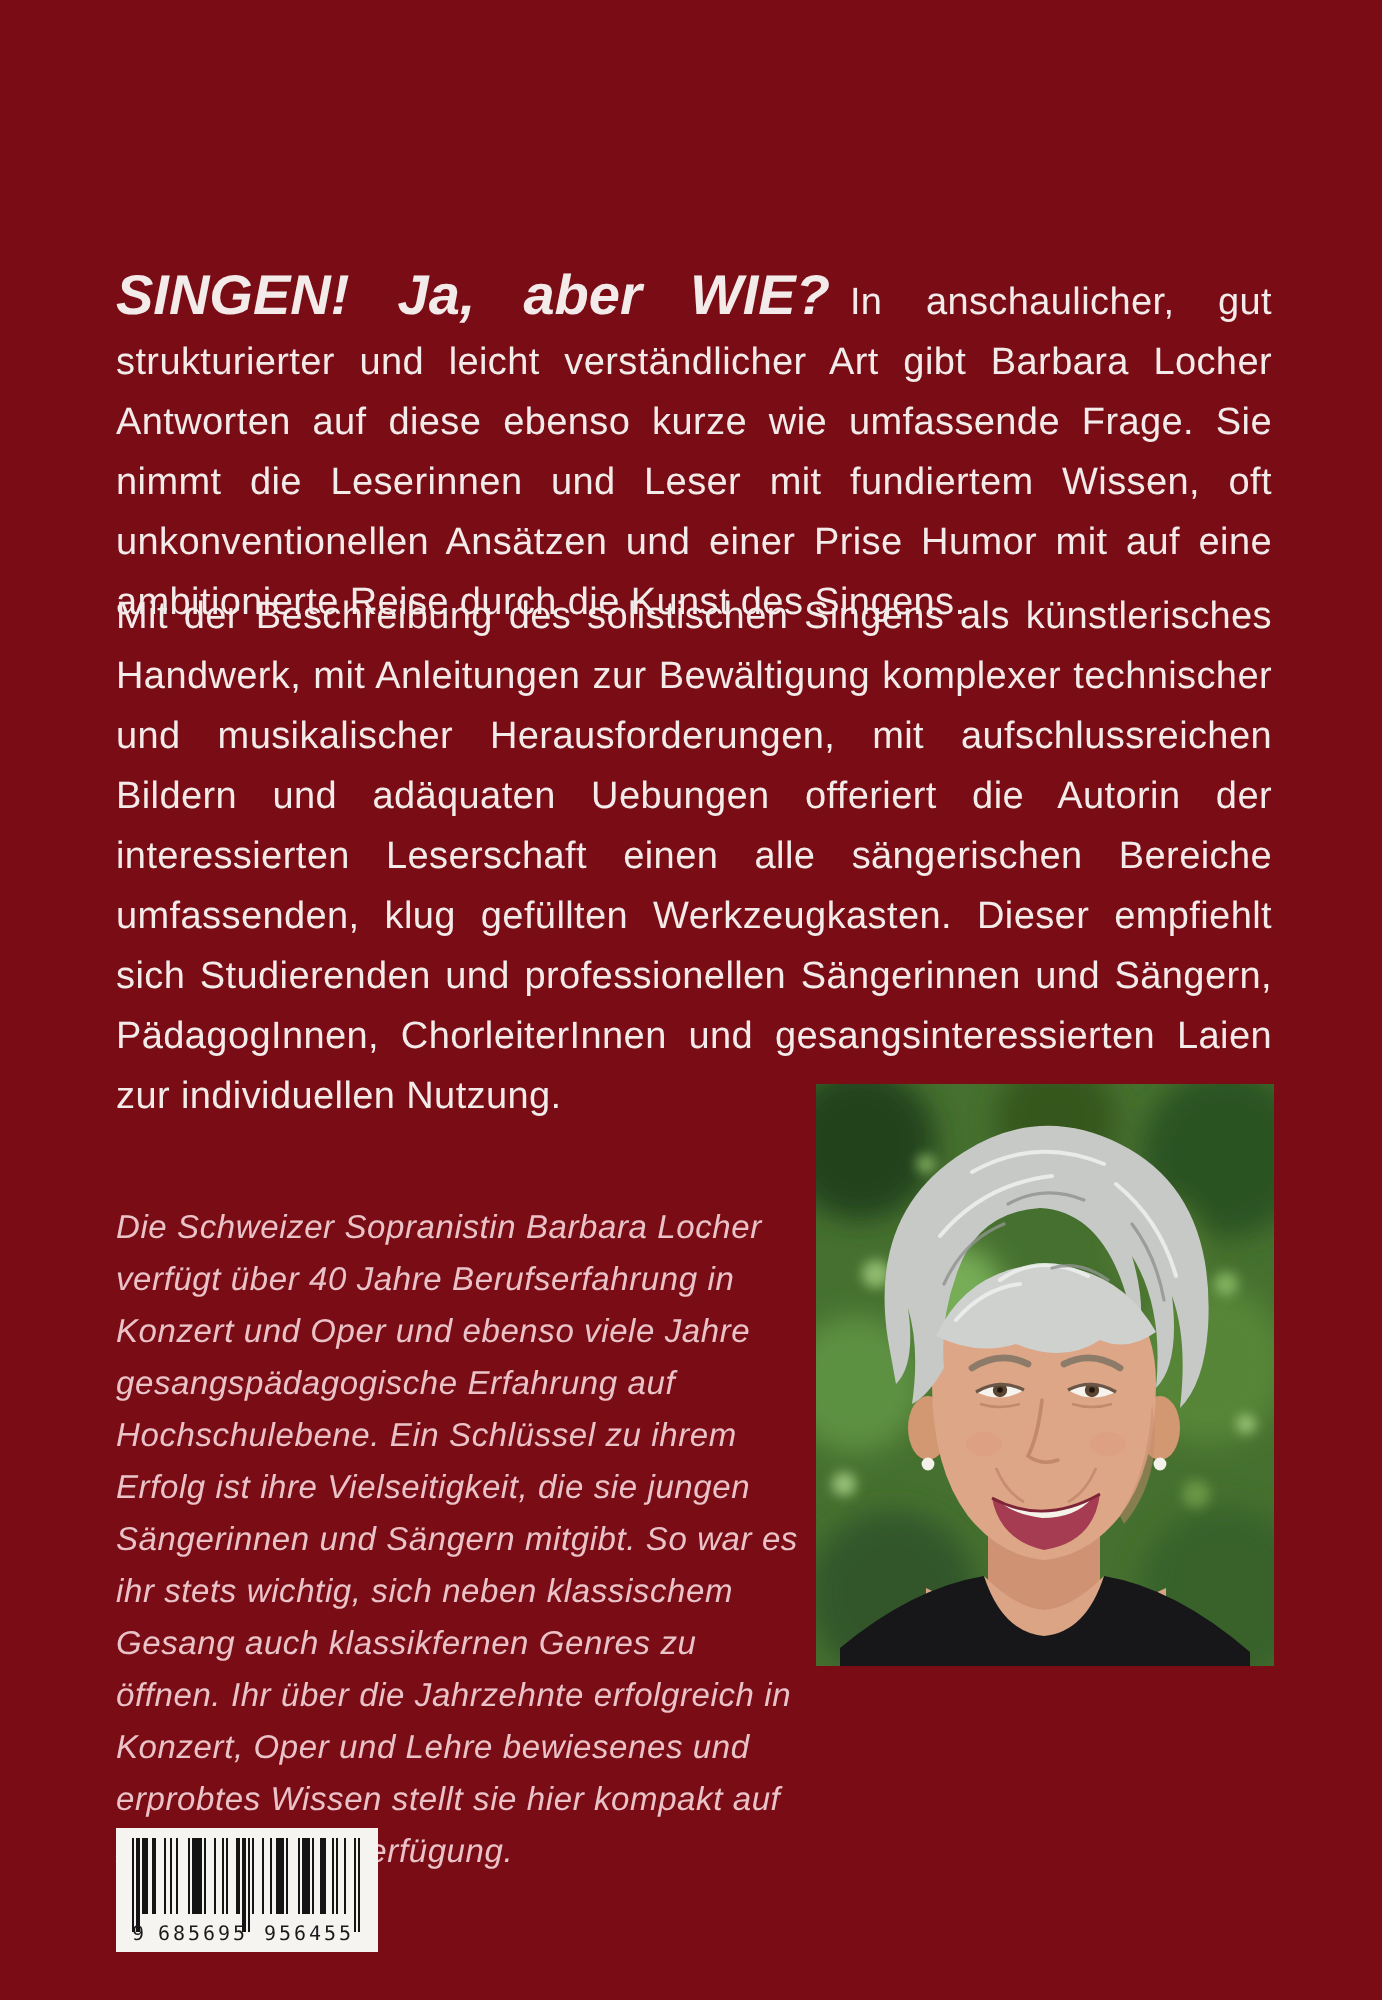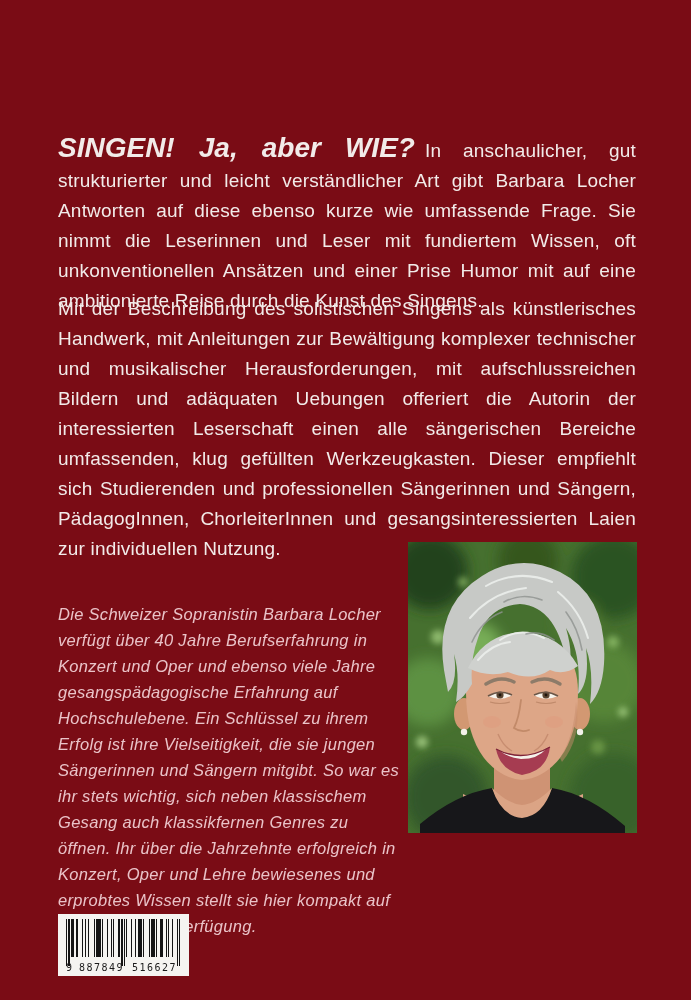--- a/index.html
+++ b/index.html
@@ -254,18 +254,18 @@
         <div class="bar-module on"></div>
         <div class="bar-module"></div>
         <div class="bar-module"></div>
         <div class="bar-module"></div>
         <div class="bar-module on guard"></div>
         <div class="bar-module guard"></div>
         <div class="bar-module on guard"></div>
       </div>
     <div class="barcode-digits">
       <span class="bd-lead">9</span>
-      <span class="bd-group">887849</span>
-      <span class="bd-group">516627</span>
+      <span class="bd-group">685695</span>
+      <span class="bd-group">956455</span>
     </div>
   </div>
 
 </div>
 
 </body></html>

